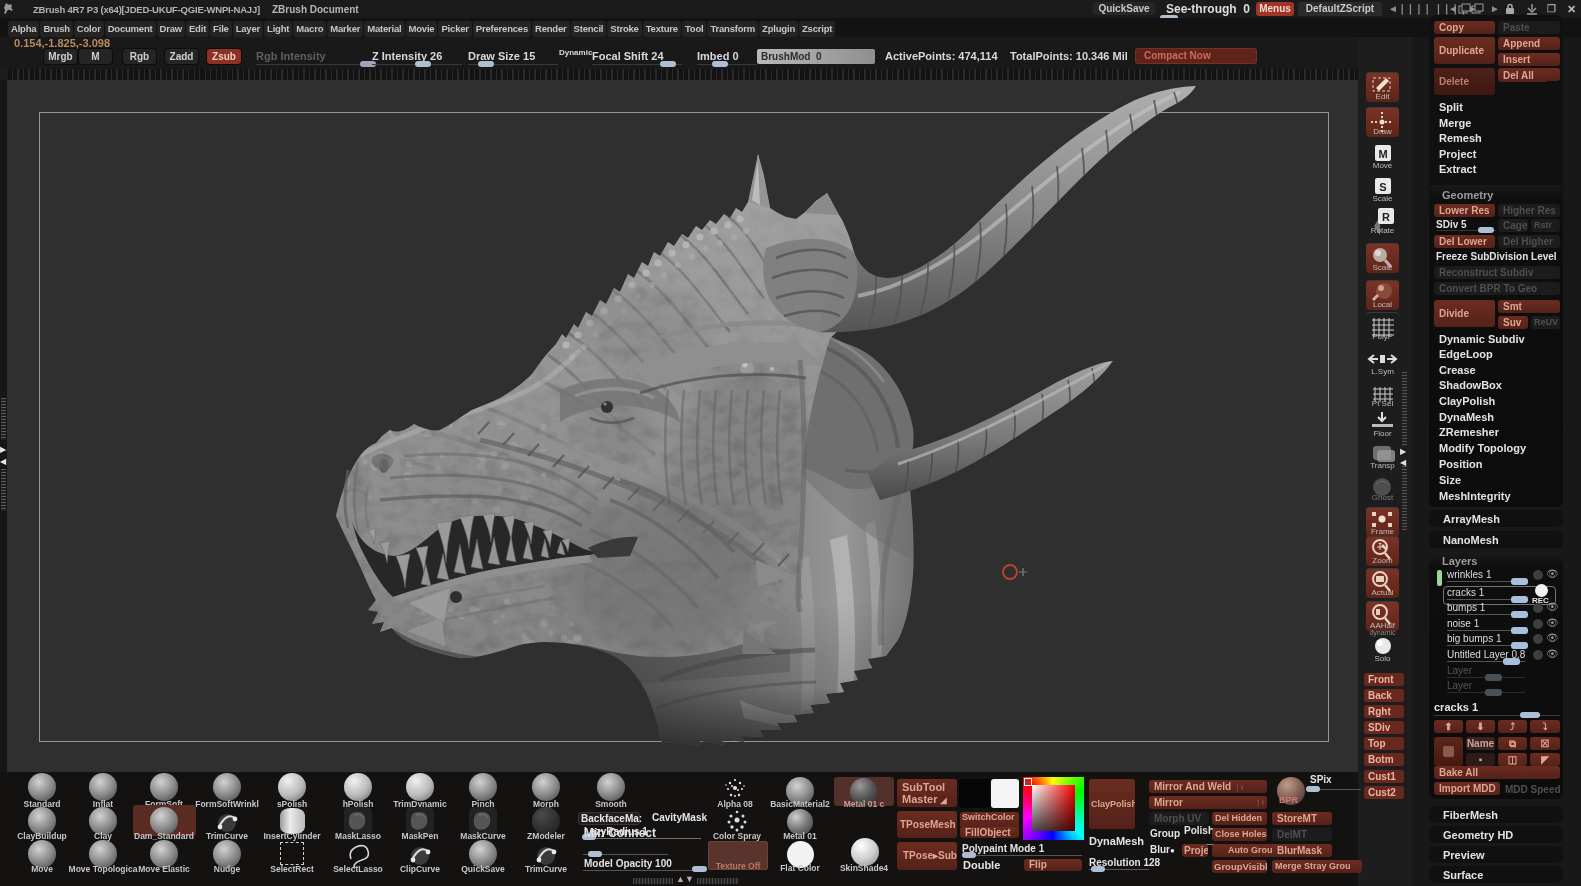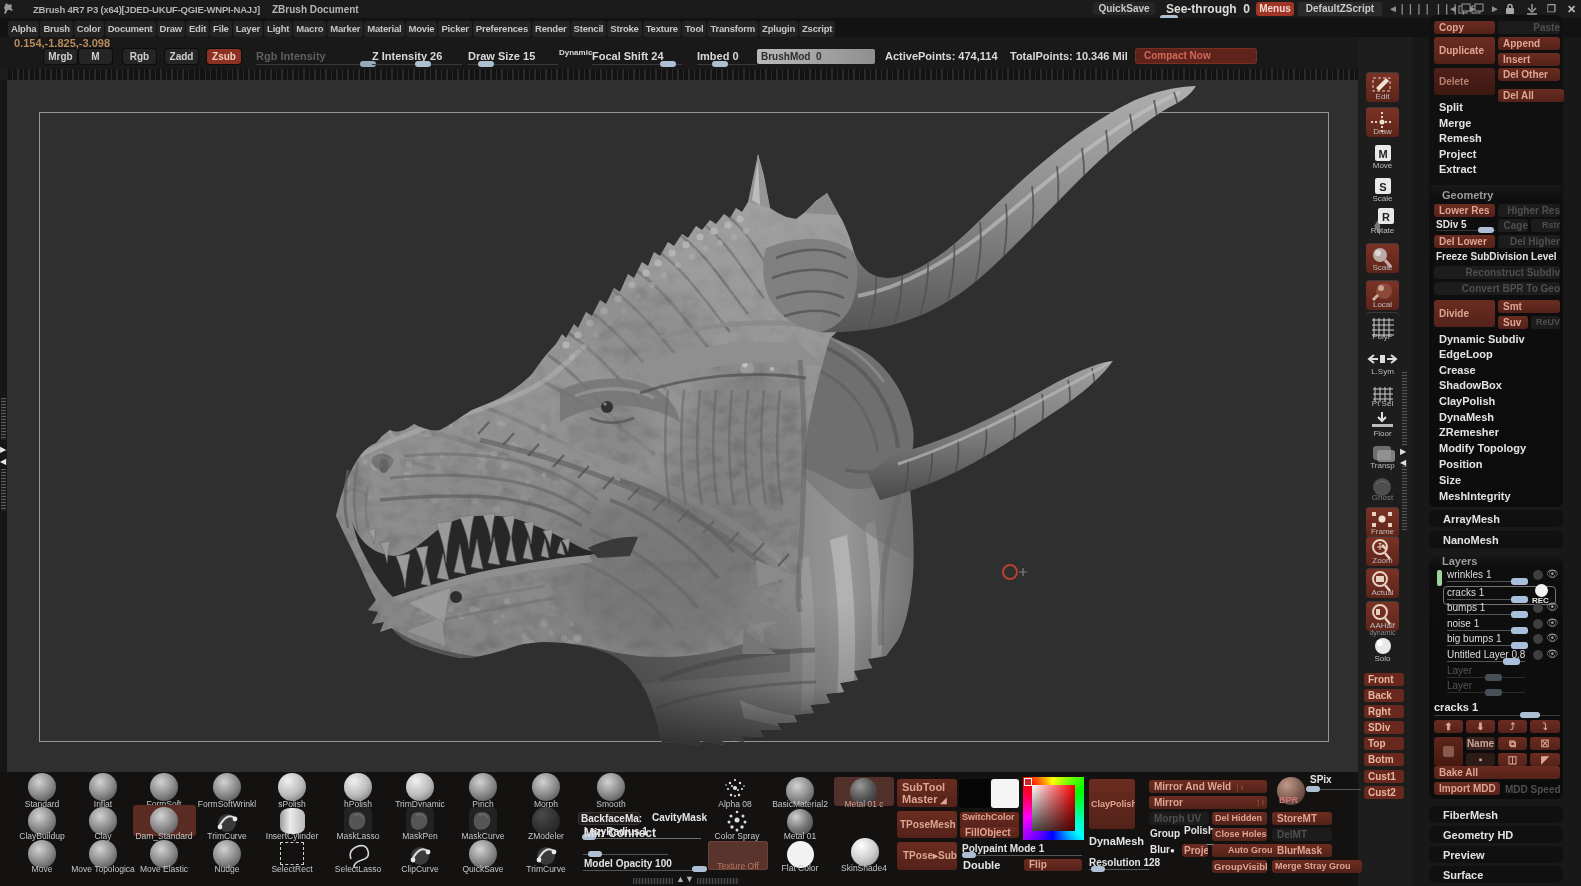--- a/index.html
+++ b/index.html
@@ -39,34 +39,34 @@
     font-size:8px; left:0px; }
   .viewbtn { position:absolute; left:6px; width:40px; height:13px; border-radius:3px;
     background:#69281d; color:#e7b5a3; font-size:10px; font-weight:bold;
     text-align:left; padding-left:4px; line-height:13px; }
   
   #rightpanel { left:1412px; top:37px; width:169px; height:849px; background:#181818; }
   .subpal { position:absolute; left:17px; width:134px; background:#101010; border-radius:6px; }
   .rbtn { position:absolute; background:linear-gradient(#6b2c20,#54221a); border-radius:3px;
     color:#dfa593; font-size:10px; font-weight:bold; line-height:13px; padding-left:5px;
     height:13px; white-space:nowrap; overflow:hidden; }
-  .rbtn.gray { background:#1c1c1c; color:#4f4f4f;text-align:right; }
+  .rbtn.gray { background:#1c1c1c; color:#4f4f4f; }
   .rowtxt { position:absolute; color:#e3e3e3; font-size:11px; font-weight:bold; }
   .lrow { position:absolute; left:35px; width:130px; height:16px; }
   .lname { position:absolute; left:0; top:0; color:#ddd; font-size:10px; }
   .ltrack { position:absolute; left:0; top:12px; width:78px; height:1px; background:#555; }
   .lknob { position:absolute; top:9px; width:17px; height:7px; background:#a9c0dc; border-radius:3px; }
   .ldot { position:absolute; left:86px; top:1px; width:10px; height:10px; border-radius:5px; background:#3e3e3e; }
   .leye { position:absolute; left:99px; top:-1px; color:#9a9a9a; font-size:10px; }
   
   #bottombar { left:0; top:772px; width:1358px; height:114px; background:#141111; }
   .thumb { position:absolute; width:30px; height:30px; border-radius:15px;
     background:radial-gradient(circle at 11px 9px,#d2d2d2,#898989 52%,#474747 95%); }
   .tlabel { position:absolute; width:80px; text-align:center; color:#c6c6c6; font-size:8.5px;
-    font-weight:normal; }
+    font-weight:bold; }
   .bbtn { position:absolute; background:linear-gradient(#6b2c20,#54221a); border-radius:3px;
     color:#dfa593; font-size:10px; font-weight:bold; padding-left:5px; height:13px; line-height:13px;
     white-space:nowrap; overflow:hidden; }
   .bbtn.gray { background:#1c1c1c; color:#4f4f4f; }
   .btxt { position:absolute; color:#e3e3e3; font-size:11px; font-weight:bold; }
 </style>
 </head>
 <body>
 <div id="root">
   <div id="titlebar" class="abs">
@@ -655,21 +655,21 @@
   <div id="rightpanel" class="abs">
 
     <div class="subpal" style="left:17px;top:-22px;height:200px"></div>
     <div class="rbtn" style="left:22px;top:-16px;width:61px">Copy</div>
     <div class="rbtn gray" style="left:86px;top:-16px;width:62px">Paste</div>
     <div class="rbtn" style="left:22px;top:0px;width:61px;height:27px;line-height:27px">Duplicate</div>
     <div class="rbtn" style="left:86px;top:0px;width:62px">Append</div>
     <div class="rbtn" style="left:86px;top:16px;width:62px">Insert</div>
     <div class="rbtn" style="left:22px;top:31px;width:61px;height:27px;line-height:27px;background:linear-gradient(#4e2019,#3e1812);color:#b97f6f">Delete</div>
     <div class="rbtn" style="left:86px;top:31px;width:62px">Del Other</div>
-    <div class="rbtn" style="left:86px;top:52px;width:66px">Del All</div>
+    <div class="rbtn" style="left:86px;top:32px;width:50px">Del All</div>
     <div class="rowtxt" style="left:27px;top:64px">Split</div>
     <div class="rowtxt" style="left:27px;top:80px">Merge</div>
     <div class="rowtxt" style="left:27px;top:95px">Remesh</div>
     <div class="rowtxt" style="left:27px;top:111px">Project</div>
     <div class="rowtxt" style="left:27px;top:126px">Extract</div>
 
     <div class="subpal" style="left:17px;top:148px;height:322px;background:linear-gradient(#1a1a1a,#0e0e0e 12px,#0c0c0c)"></div>
     <div style="position:absolute;left:30px;top:152px;color:#9c9c9c;font-size:11px;font-weight:bold">Geometry</div>
     <div class="rbtn" style="left:22px;top:167px;width:61px">Lower Res</div>
     <div class="rbtn gray" style="left:86px;top:167px;width:62px">Higher Res</div>

